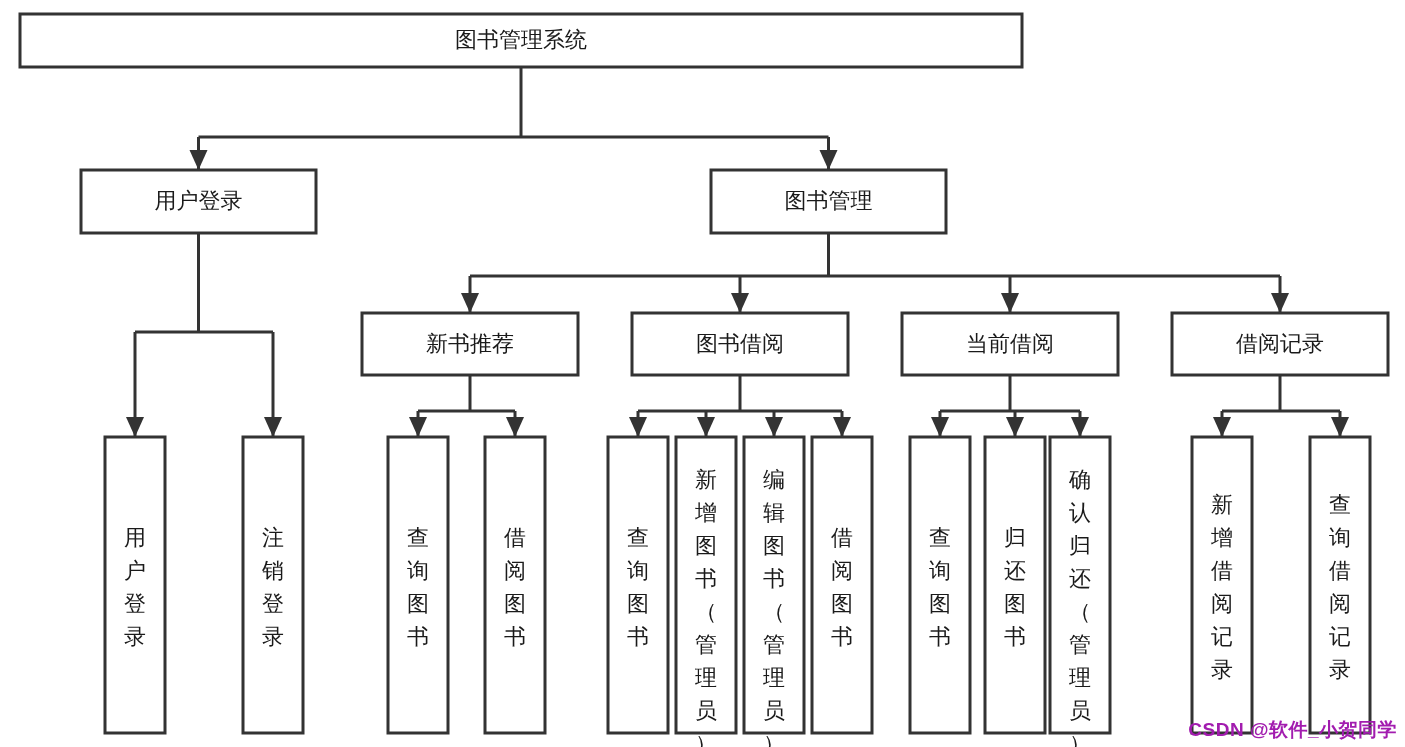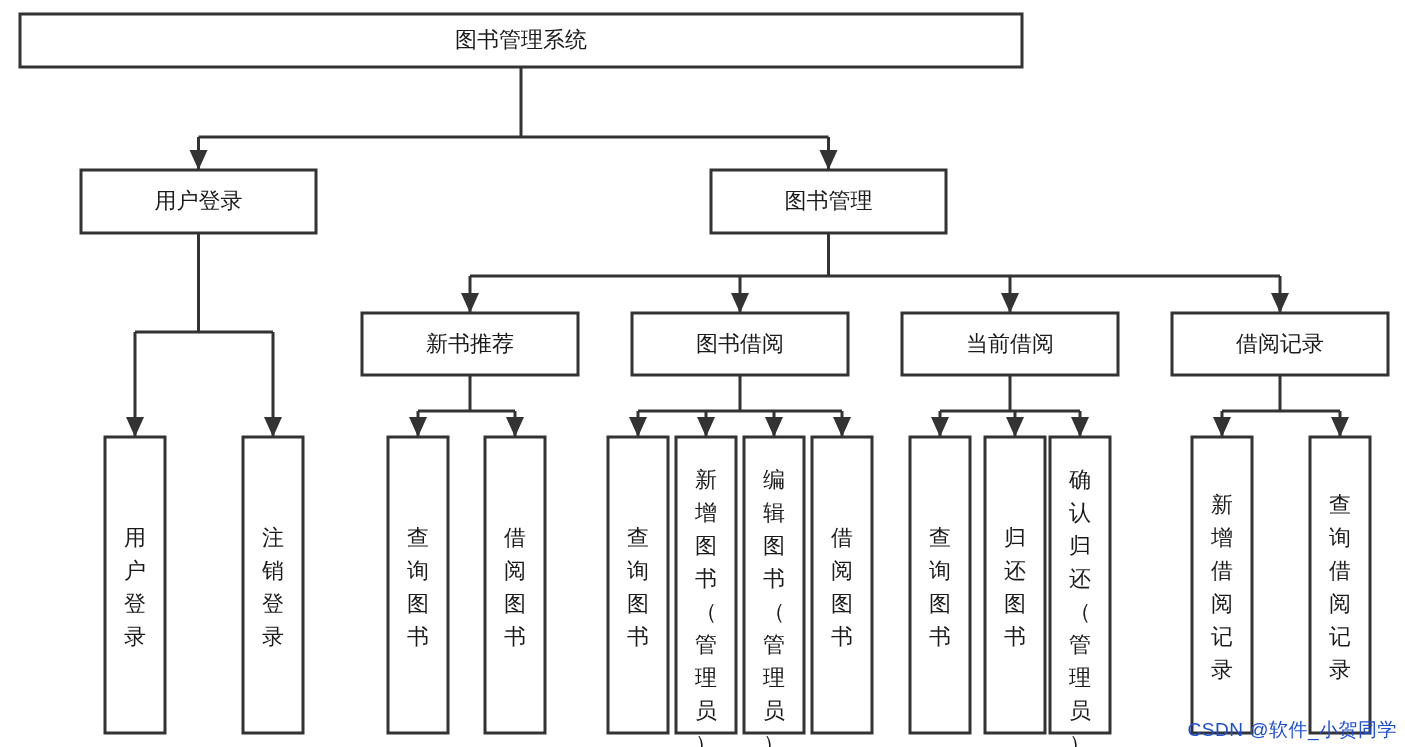--- a/index.html
+++ b/index.html
@@ -48,23 +48,24 @@
   .arrow-head {
     fill: #333333;
     stroke: none;
   }
   .watermark {
     position: absolute;
     right: 8px;
     bottom: 4px;
     font-family: "Liberation Sans", "DejaVu Sans", sans-serif;
     font-size: 19px;
-    color: #1d4ed8;
+    color: #a21caf;
     white-space: nowrap;
     letter-spacing: 0.5px;
+    font-weight: bold;
   }
 </style>
 </head>
 <body>
 
 <svg id="diagram" viewBox="0 0 1405 747" xmlns="http://www.w3.org/2000/svg">
   <g id="connectors">
       <line x1="521" y1="67" x2="521" y2="137" class="connector"></line>
       <line x1="198.5" y1="137" x2="828.5" y2="137" class="connector"></line>
       <line x1="198.5" y1="137" x2="198.5" y2="169" class="connector"></line>

